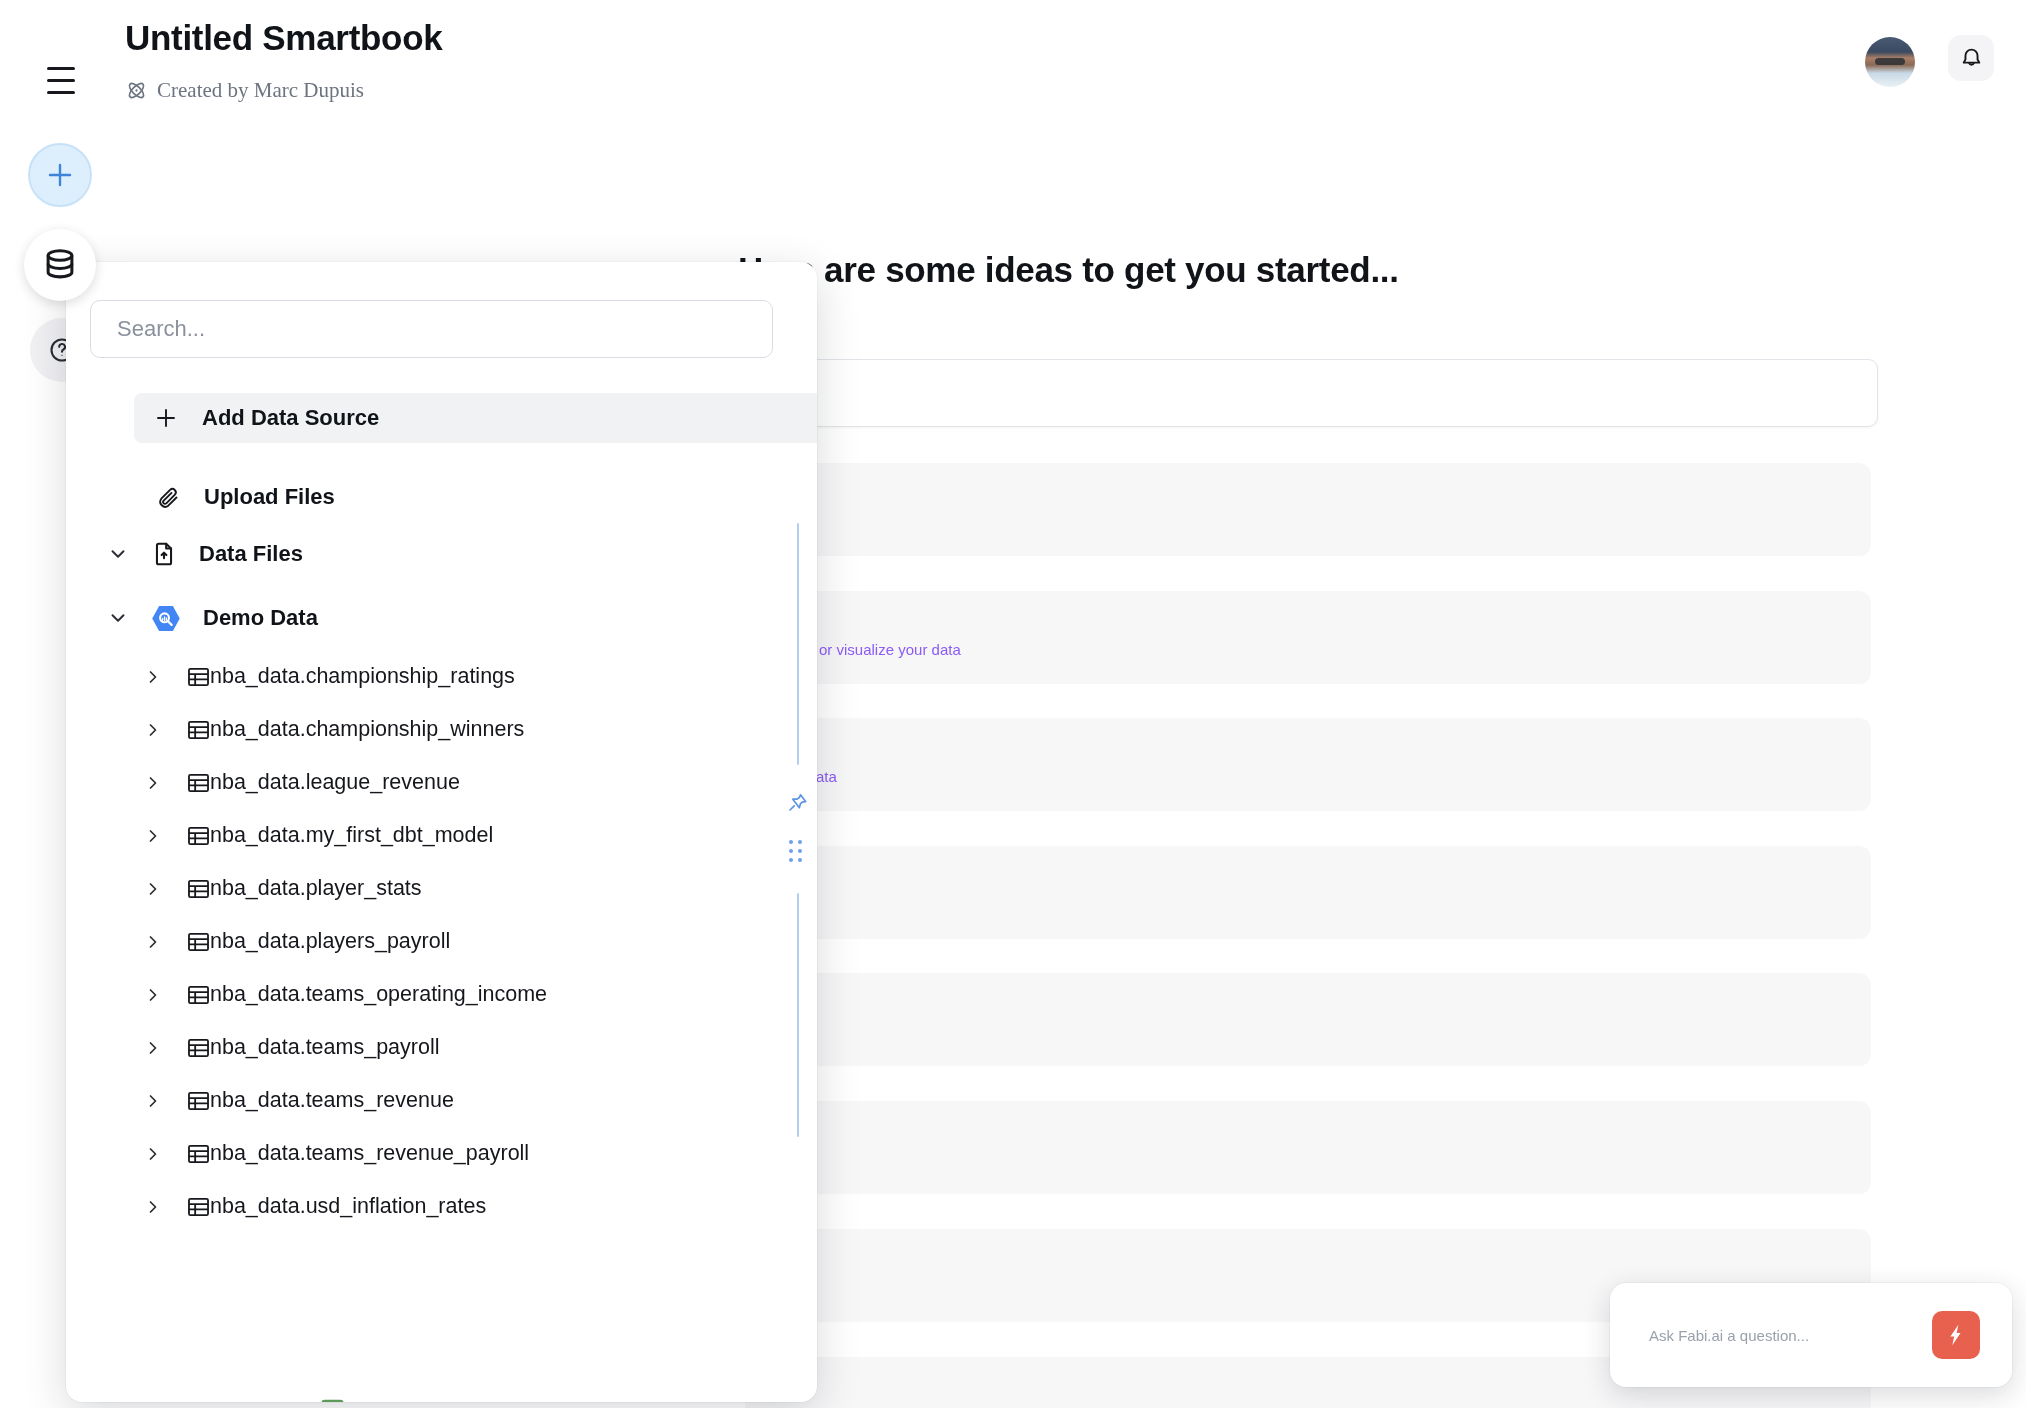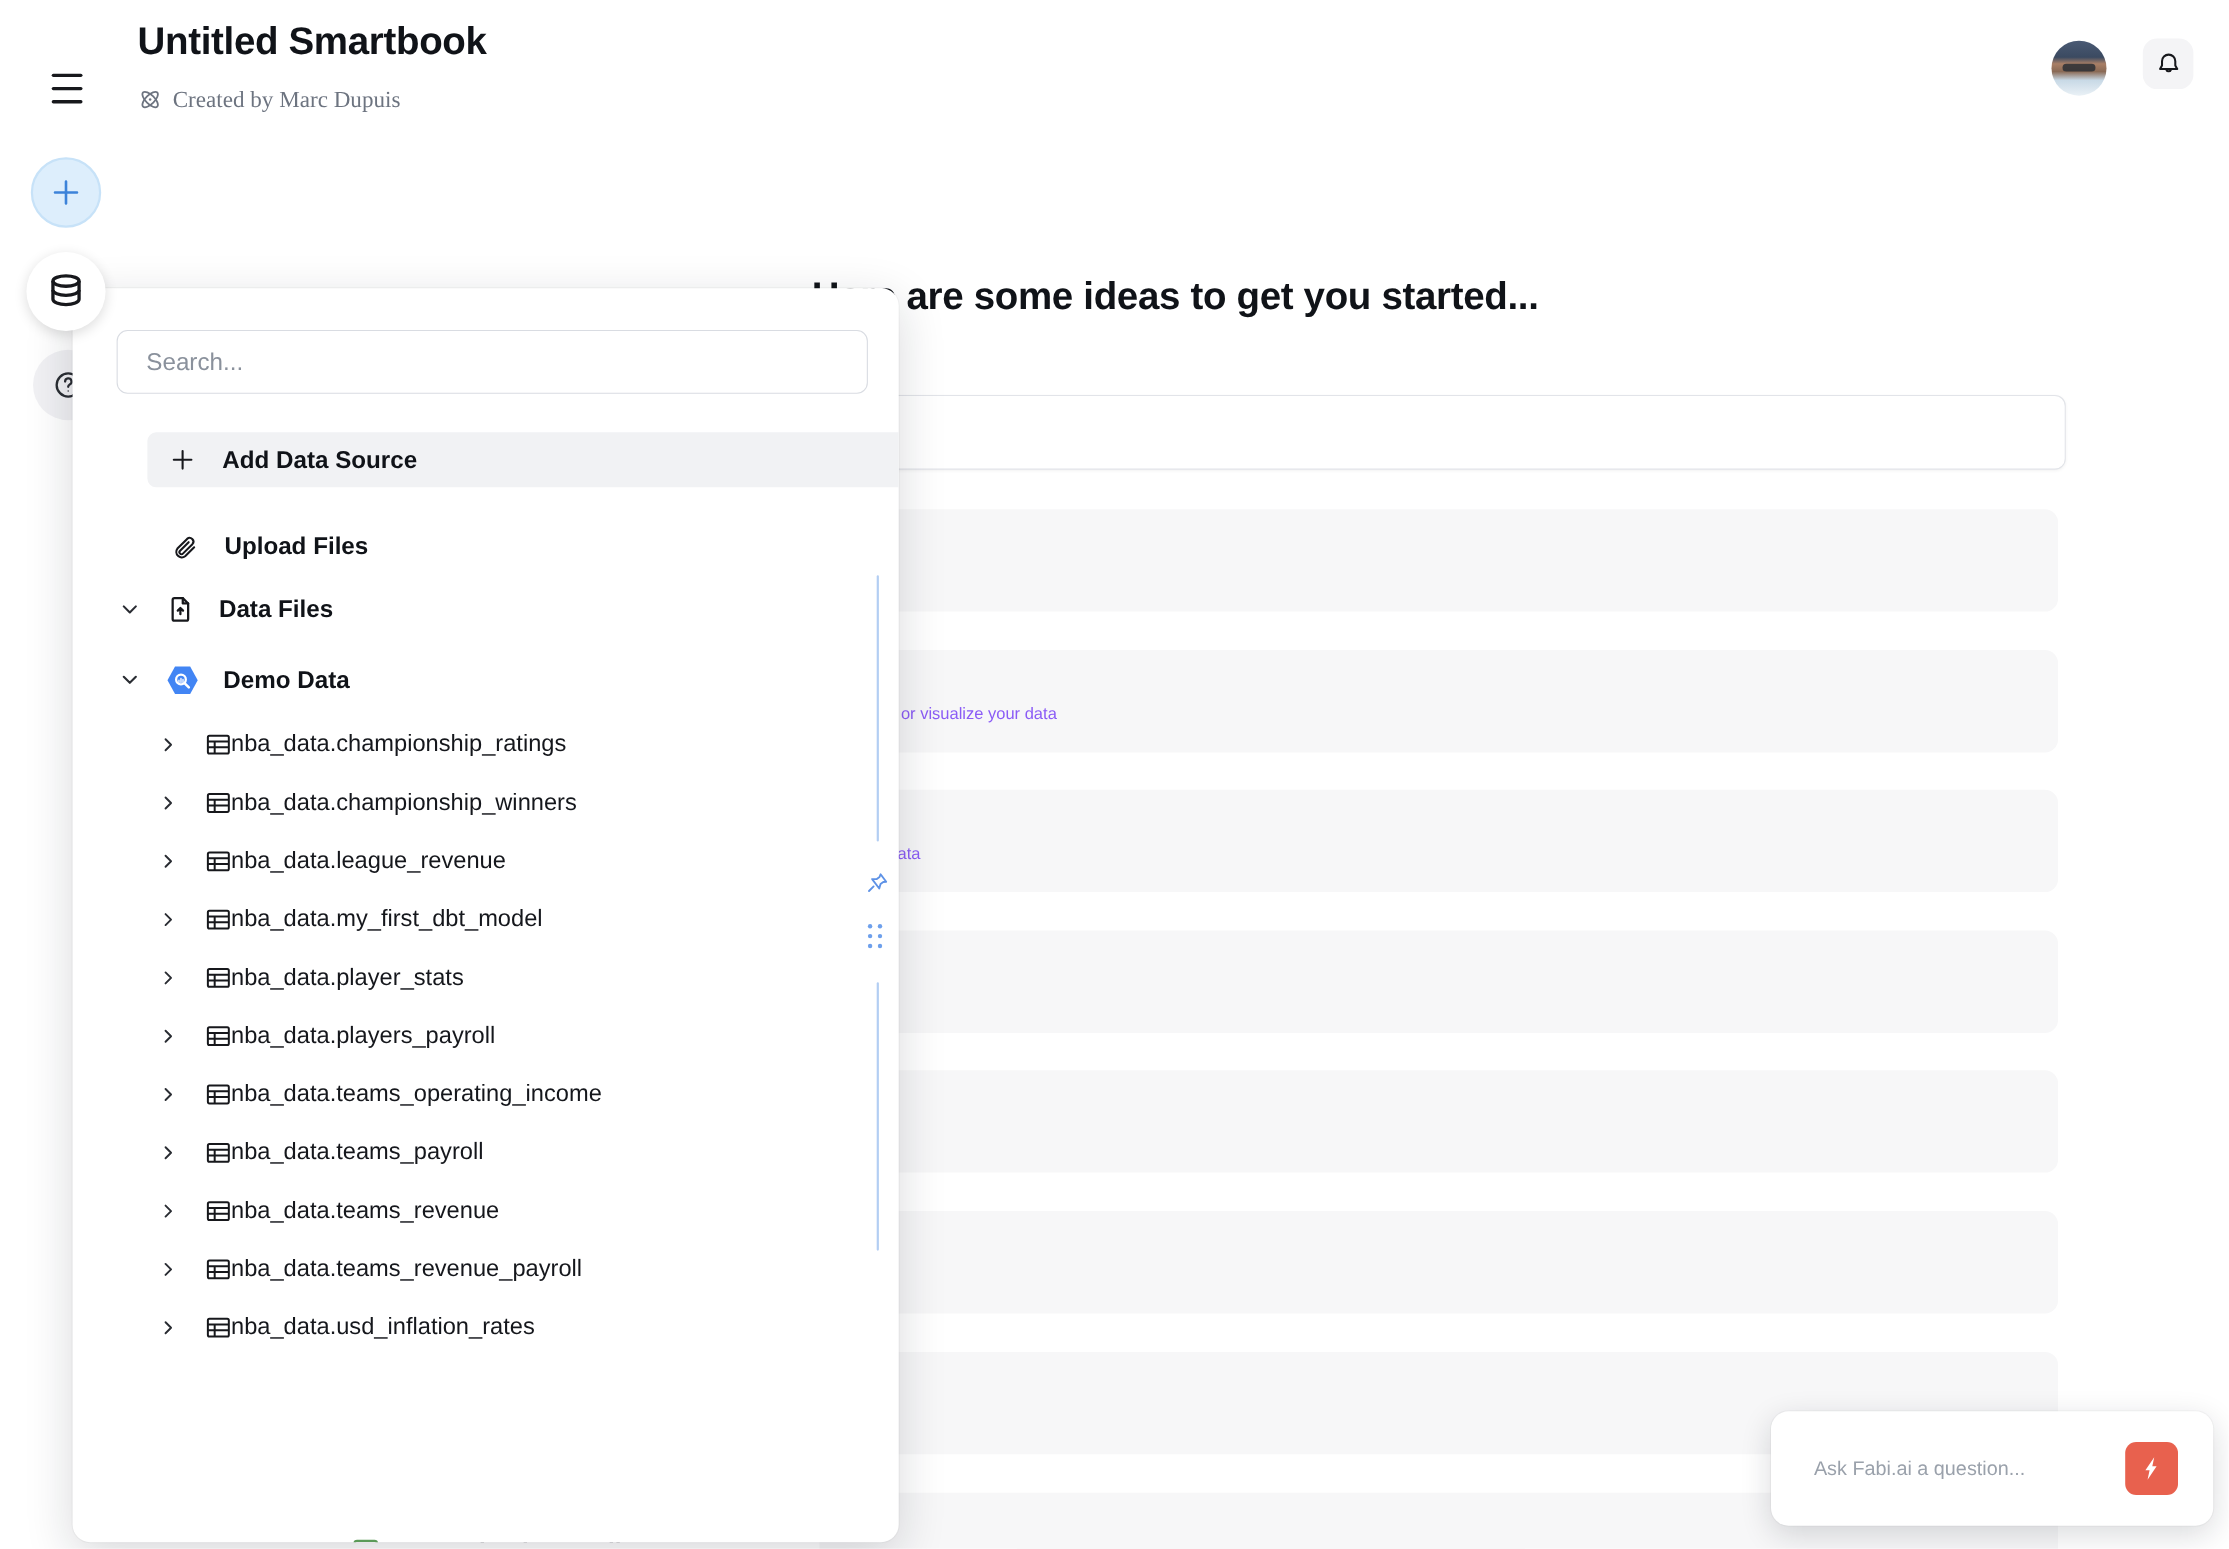--- a/index.html
+++ b/index.html
@@ -19,21 +19,21 @@
 
   
   .tb-btn{position:absolute;border-radius:50%;display:flex;align-items:center;justify-content:center;cursor:pointer;}
   .tb-add{left:28px;top:143px;width:64px;height:64px;background:#ddeefc;border:2px solid #c7e2f8;box-sizing:border-box;z-index:30;}
   .tb-db{left:24px;top:229px;width:72px;height:72px;background:#ffffff;box-shadow:0 3px 12px rgba(0,0,0,.14);z-index:30;}
   .tb-help{left:30px;top:318px;width:64px;height:64px;background:#f1f1f4;z-index:5;}
 
   
   .panel{position:absolute;left:66px;top:262px;width:751px;height:1140px;background:#fff;border-radius:16px;
     box-shadow:0 12px 44px rgba(16,24,40,.16),0 0 0 1px rgba(0,0,0,.03);z-index:20;overflow:hidden;}
-  .search-box{position:absolute;left:40px;top:38px;width:683px;height:58px;box-sizing:border-box;}
+  .search-box{position:absolute;left:24px;top:38px;width:683px;height:58px;box-sizing:border-box;}
   .search-box input{width:100%;height:100%;box-sizing:border-box;border:1.5px solid #d9dce2;border-radius:10px;padding:0 26px;font-size:22px;font-family:inherit;color:#17181c;outline:none;}
   .search-box input::placeholder{color:#8a919c;}
   .add-row{position:absolute;left:68px;top:131px;width:738px;height:50px;background:#f1f2f4;border-radius:8px;display:flex;align-items:center;cursor:pointer;}
   .add-row .ico{margin-left:20px;display:flex;}
   .add-row .lbl{margin-left:24px;font-size:22px;font-weight:700;color:#101318;}
   .upload-row{position:absolute;left:68px;top:200px;width:631px;height:48px;display:flex;align-items:flex-end;cursor:pointer;}
   .upload-row .ico{margin-left:22px;display:flex;}
   .upload-row .lbl{margin-left:24px;font-size:22px;font-weight:700;color:#101318;}
   .group-row{position:absolute;left:0;width:700px;height:48px;display:flex;align-items:center;cursor:pointer;}
   .group-row .chev{margin-left:41px;display:flex;}
@@ -56,21 +56,21 @@
   .drag-dots i{width:4px;height:4px;border-radius:50%;background:#6ea0ec;}
 
   
   .main-heading{position:absolute;left:738px;top:250px;font-size:35px;font-weight:700;letter-spacing:-.3px;color:#101318;z-index:1;}
   .prompt-box{position:absolute;left:740px;top:359px;width:1138px;height:68px;box-sizing:border-box;background:#fff;border:1.5px solid #e2e4e9;border-radius:10px;box-shadow:0 1px 3px rgba(0,0,0,.05);z-index:1;cursor:text;}
   .sugg-card{position:absolute;left:745px;width:1126px;height:93px;background:#f7f7f8;border-radius:12px;z-index:1;cursor:pointer;}
   .frag{position:absolute;top:50px;font-size:15px;color:#8b5cf6;}
 
   
   .ask-card{position:absolute;left:1610px;top:1283px;width:402px;height:104px;background:#fff;border-radius:16px;box-shadow:0 8px 28px rgba(16,24,40,.16),0 0 0 1px rgba(0,0,0,.03);z-index:40;display:flex;align-items:center;}
-  .ask-card input{flex:1;border:none;outline:none;background:transparent;margin-left:37px;font-size:18px;font-family:inherit;color:#17181c;}
+  .ask-card input{flex:1;border:none;outline:none;background:transparent;margin-left:37px;font-size:15px;font-family:inherit;color:#17181c;}
   .ask-card input::placeholder{color:#9aa1ab;}
   .ask-btn{width:48px;height:48px;margin-right:32px;border-radius:10px;background:#e8614e;display:flex;align-items:center;justify-content:center;cursor:pointer;border:none;}
 </style>
 </head>
 <body>
 
 <div class="stage">
 
   <div class="main-heading">Here are some ideas to get you started...</div>
   <div class="prompt-box"></div>

